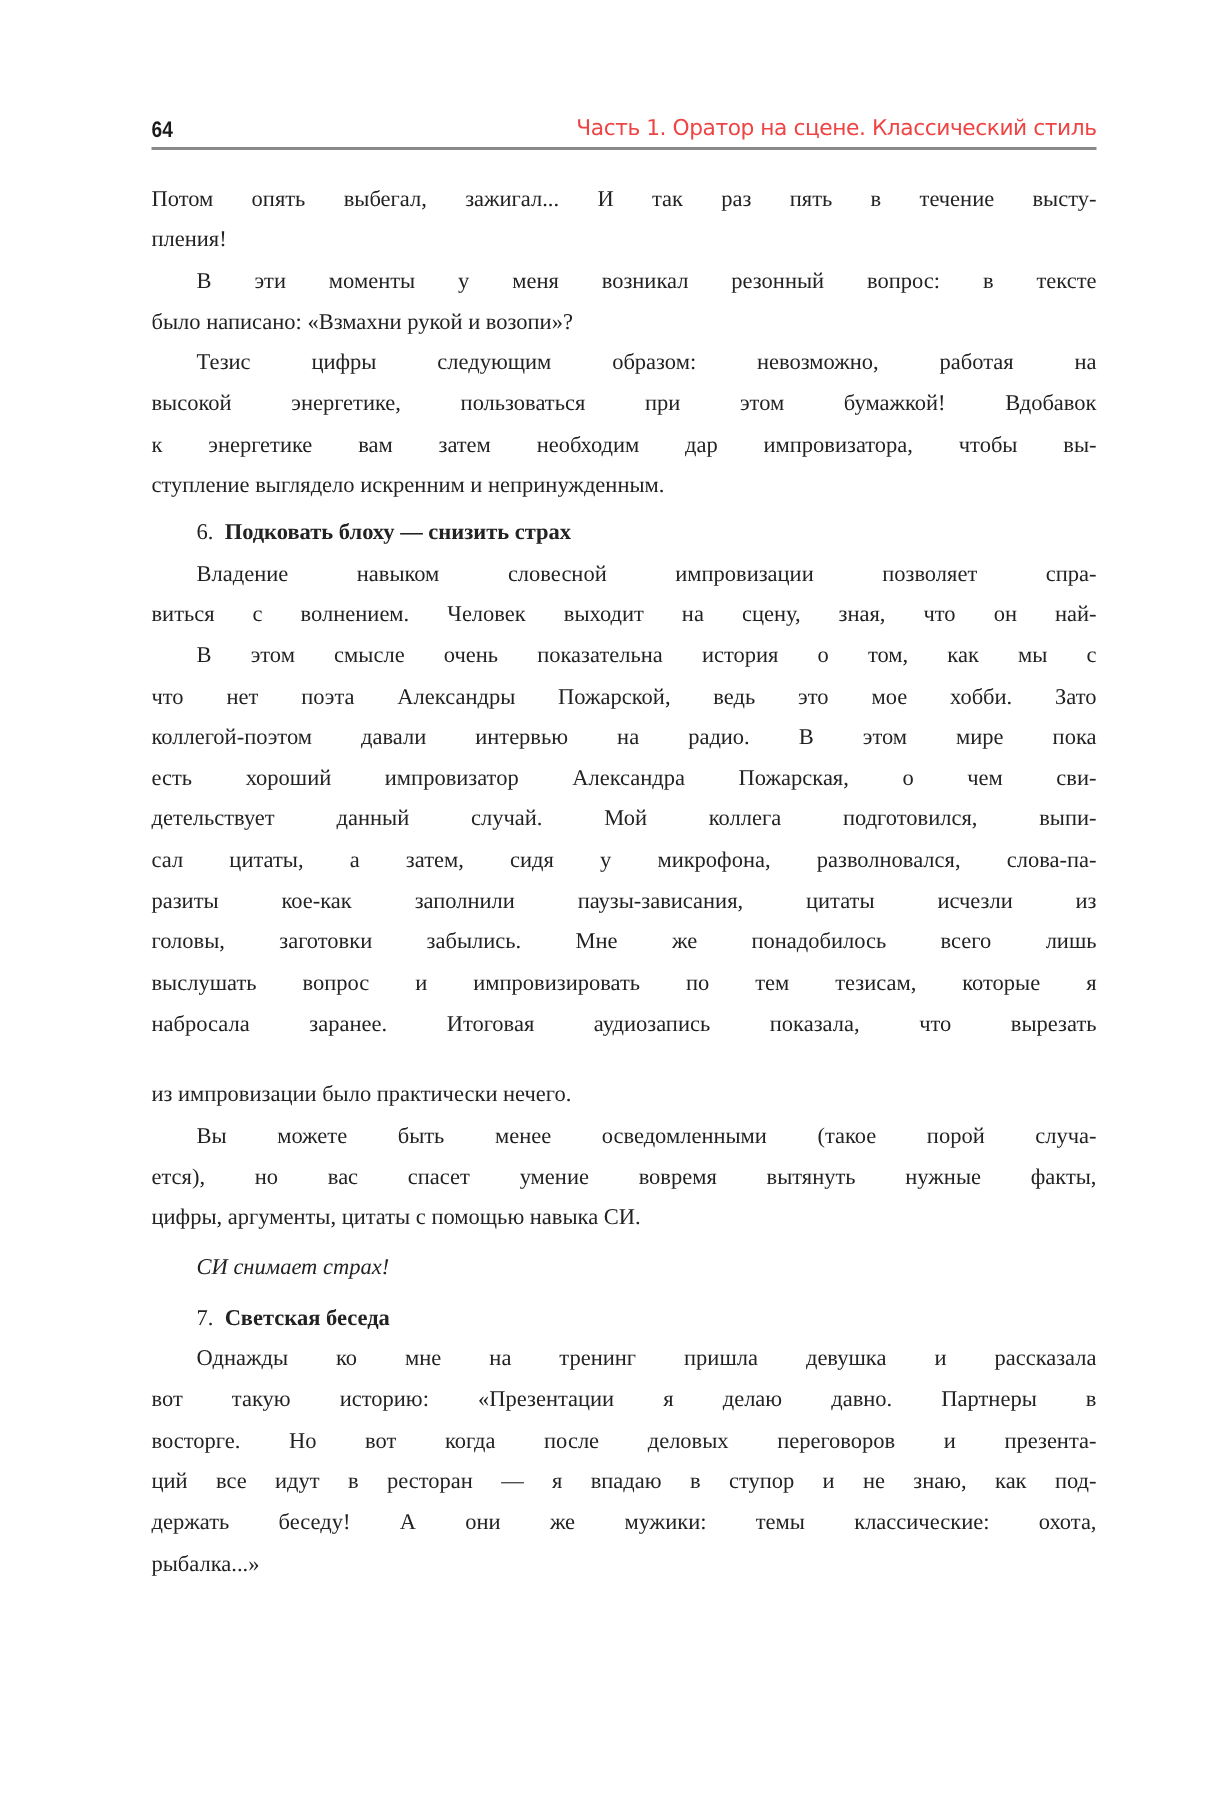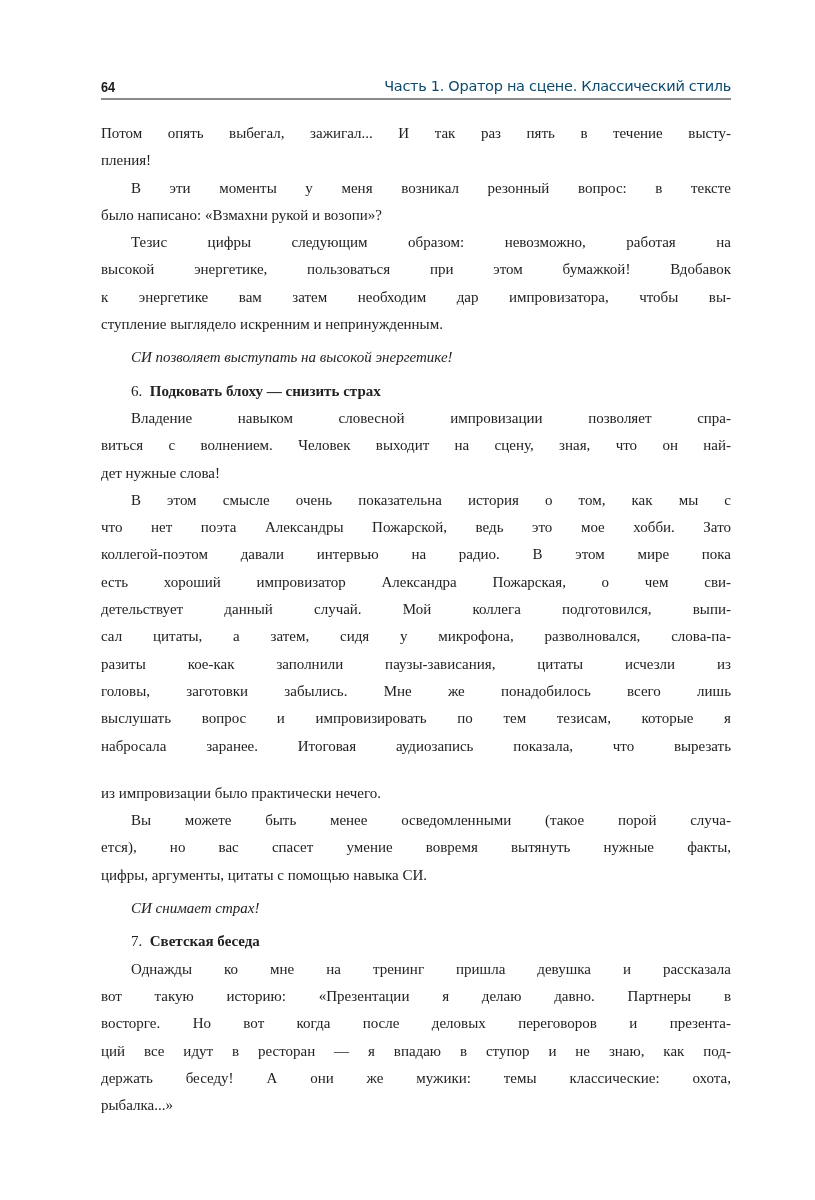--- a/index.html
+++ b/index.html
@@ -1,20 +1,20 @@
 <!DOCTYPE html>
 <html><head>
 <meta charset="utf-8">
 <style>
   html, body { margin: 0; padding: 0; background: #ffffff; }
   body { width: 815px; height: 1200px; position: relative; overflow: hidden; }
   .page { position: absolute; left: 101px; top: 76px; width: 630px; }
   .header { position: relative; height: 22px; border-bottom: 2px solid #8a8a8a; }
   .page-num { position: absolute; left: 0; top: 2px; font-family: "Liberation Sans", sans-serif; font-weight: bold; font-size: 15px; color: #1a1a1a; transform: scaleX(0.85); transform-origin: left; }
-  .running-title { position: absolute; right: 0; top: 2px; font-family: "DejaVu Sans", sans-serif; font-size: 14.5px; color: #0c4a6e; letter-spacing: -0.3px; }
+  .running-title { position: absolute; right: 0; top: 2px; font-family: "DejaVu Sans", sans-serif; font-size: 14.5px; color: #ef4444; letter-spacing: -0.3px; }
   .body { margin-top: 20px; font-family: "Liberation Serif", serif; font-size: 15px; line-height: 27.3px; color: #222; text-align: justify; }
   .body p { margin: 0; }
   .indent { text-indent: 30px; }
   .italic { font-style: italic; text-indent: 30px; margin-top: 6px !important; margin-bottom: 6px !important; }
   .heading { text-indent: 30px; margin-top: 4px !important; }
   .heading .num { font-weight: normal; }
   .heading .title { font-weight: bold; }
   .line { display: block; text-align: justify; text-align-last: justify; }
   .line.last { text-align-last: left; }
 </style>
@@ -34,28 +34,24 @@
       <p class="indent" style="text-indent: 0px;">
         <span class="line" style="text-indent: 30px;">В эти моменты у меня возникал резонный вопрос: в тексте</span>
         <span class="line last" style="text-indent: 0px;">было написано: «Взмахни рукой и возопи»?</span>
       </p>
       <p class="indent" style="text-indent: 0px;">
         <span class="line" style="text-indent: 30px;">Тезис цифры следующим образом: невозможно, работая на</span>
         <span class="line" style="text-indent: 0px;">высокой энергетике, пользоваться при этом бумажкой! Вдобавок</span>
         <span class="line" style="text-indent: 0px;">к энергетике вам затем необходим дар импровизатора, чтобы вы-</span>
         <span class="line last" style="text-indent: 0px;">ступление выглядело искренним и непринужденным.</span>
       </p>
-      <p class="italic" style="text-indent: 0px;">
-        <span class="line last" style="text-indent: 30px;">СИ позволяет выступать на высокой энергетике!</span>
-      </p>
       <p class="heading"><span class="num">6.&nbsp;&nbsp;</span><span class="title">Подковать блоху — снизить страх</span></p>
       <p class="indent" style="text-indent: 0px;">
         <span class="line" style="text-indent: 30px;">Владение навыком словесной импровизации позволяет спра-</span>
         <span class="line" style="text-indent: 0px;">виться с волнением. Человек выходит на сцену, зная, что он най-</span>
-        <span class="line last" style="text-indent: 0px;">дет нужные слова!</span>
       </p>
       <p class="indent" style="text-indent: 0px;">
         <span class="line" style="text-indent: 30px;">В этом смысле очень показательна история о том, как мы с</span>
         <span class="line" style="text-indent: 0px;">что нет поэта Александры Пожарской, ведь это мое хобби. Зато</span>
         <span class="line" style="text-indent: 0px;">коллегой-поэтом давали интервью на радио. В этом мире пока</span>
         <span class="line" style="text-indent: 0px;">есть хороший импровизатор Александра Пожарская, о чем сви-</span>
         <span class="line" style="text-indent: 0px;">детельствует данный случай. Мой коллега подготовился, выпи-</span>
         <span class="line" style="text-indent: 0px;">сал цитаты, а затем, сидя у микрофона, разволновался, слова-па-</span>
         <span class="line" style="text-indent: 0px;">разиты кое-как заполнили паузы-зависания, цитаты исчезли из</span>
         <span class="line" style="text-indent: 0px;">головы, заготовки забылись. Мне же понадобилось всего лишь</span>

